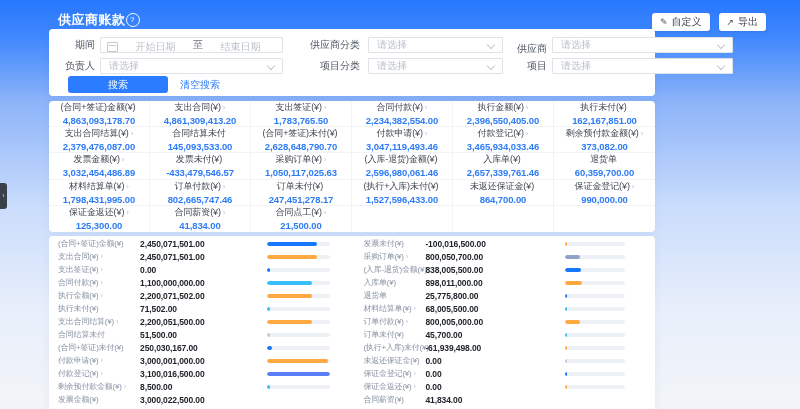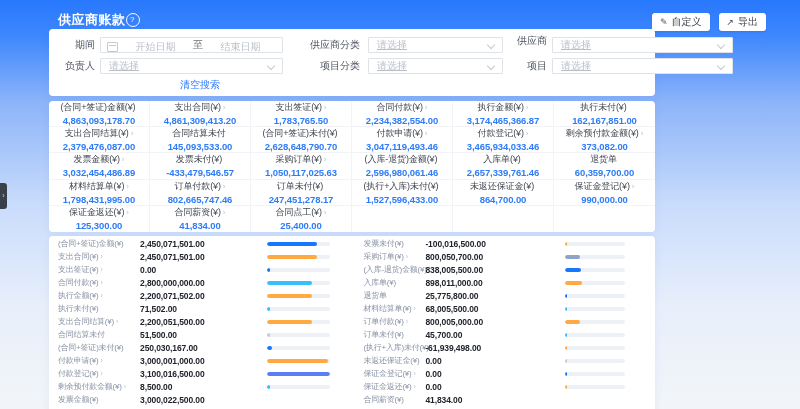--- a/index.html
+++ b/index.html
@@ -43,38 +43,38 @@
   #group-card{top:236px;height:190px;border-radius:4px 4px 0 0;}
   
   .flabel{
     position:absolute;height:16px;line-height:16px;font-size:10px;color:#4e5460;
     text-align:right;white-space:nowrap;
   }
   #lbl-period{left:0;width:46px;top:8px;}
   #lbl-owner{left:0;width:46px;top:29px;font-family:Liberation Serif, serif;}
   #lbl-supcat{left:240px;width:71px;top:8px;}
   #lbl-projcat{left:240px;width:71px;top:29px;}
-  #lbl-sup{left:430px;width:68px;top:4px;}
+  #lbl-sup{left:430px;width:68px;top:12px;}
   #lbl-proj{left:430px;width:68px;top:29px;}
   .fbox{
     position:absolute;height:16px;border:1px solid #dfe3e8;border-radius:1px;background:#fff;
     box-sizing:border-box;display:flex;align-items:flex-end;font-size:10px;color:#b9bfc9;
   }
   #daterange{left:51px;top:8px;width:183px;padding:0 6px;gap:2px;}
   #daterange input{
     border:none;outline:none;flex:1;min-width:0;font-size:10px;text-align:center;
     font-family:inherit;color:#606266;background:transparent;padding:0;
   }
   #daterange input::placeholder{color:#b9bfc9;}
   #daterange .to{color:#6a7078;flex:none;font-size:10px;}
   .cal{
     flex:none;width:9px;height:8px;border:1px solid #c3c8d2;border-radius:1px;position:relative;
   }
   .cal::before{content:"";position:absolute;left:1px;right:1px;top:2px;height:1px;background:#c3c8d2;}
-  .fselect{padding:0 18px 0 8px;cursor:pointer;position:absolute;text-decoration:underline;}
+  .fselect{padding:0 18px 0 8px;cursor:pointer;position:absolute;}
   #sel-supcat{left:319px;top:8px;width:135px;}
   #sel-projcat{left:319px;top:29px;width:135px;}
   #sel-sup{left:503px;top:8px;width:181px;}
   #sel-proj{left:503px;top:29px;width:181px;}
   #sel-owner{left:51px;top:29px;width:183px;}
   .fselect .ph{overflow:hidden;white-space:nowrap;}
   .caret{
     position:absolute;right:8px;top:4px;width:5px;height:5px;
     border-right:1px solid #c3c8d2;border-bottom:1px solid #c3c8d2;transform:rotate(45deg);
   }
@@ -172,20 +172,21 @@
     <div class="flabel" id="lbl-projcat">项目分类</div>
     <div class="fbox fselect" id="sel-projcat">
       <span class="ph">请选择</span>
       <span class="caret"></span>
     </div>
     <div class="flabel" id="lbl-proj">项目</div>
     <div class="fbox fselect" id="sel-proj">
       <span class="ph">请选择</span>
       <span class="caret"></span>
     </div>
+    <div class="btn-search">搜索</div>
     <div class="btn-clear">清空搜索</div>
   </div>
 
   <div class="card" id="summary-card">
     <div id="summary-grid">
         <div class="cell">
     <div class="cl">
       <span class="cl-t">(合同+签证)金额(¥)</span>
             <span class="cl-c"></span>
     </div>
@@ -210,21 +211,21 @@
       <span class="cl-t">合同付款(¥)</span>
             <span class="cl-c">›</span>
     </div>
     <div class="cv">2,234,382,554.00</div>
   </div>
         <div class="cell">
     <div class="cl">
       <span class="cl-t">执行金额(¥)</span>
             <span class="cl-c">›</span>
     </div>
-    <div class="cv">3,174,465,366.87</div>
+    <div class="cv">2,396,550,405.00</div>
   </div>
         <div class="cell">
     <div class="cl">
       <span class="cl-t">执行未付(¥)</span>
             <span class="cl-c"></span>
     </div>
     <div class="cv">162,167,851.00</div>
   </div>
         <div class="cell">
     <div class="cl">
@@ -364,21 +365,21 @@
       <span class="cl-t">合同薪资(¥)</span>
             <span class="cl-c">›</span>
     </div>
     <div class="cv">41,834.00</div>
   </div>
         <div class="cell">
     <div class="cl">
       <span class="cl-t">合同点工(¥)</span>
             <span class="cl-c">›</span>
     </div>
-    <div class="cv">25,400.00</div>
+    <div class="cv">21,500.00</div>
   </div>
         <div class="cell">
     <div class="cl">
       <span class="cl-t"></span>
             <span class="cl-c"></span>
     </div>
     <div class="cv"></div>
   </div>
         <div class="cell">
     <div class="cl">
@@ -421,21 +422,21 @@
     <span class="bv">0.00</span>
     <span class="btrack">
       <span class="bfill" style="width: 4%; background: rgb(22, 119, 255);"></span>
     </span>
   </div>
           <div class="brow">
     <span class="bl">
       <span class="bl-t">合同付款(¥)</span>
               <span class="bl-c">›</span>
     </span>
-    <span class="bv">2,800,000,000.00</span>
+    <span class="bv">1,100,000,000.00</span>
     <span class="btrack">
       <span class="bfill" style="width: 70.9674%; background: rgb(54, 191, 250);"></span>
     </span>
   </div>
           <div class="brow">
     <span class="bl">
       <span class="bl-t">执行金额(¥)</span>
               <span class="bl-c">›</span>
     </span>
     <span class="bv">2,200,071,502.00</span>

